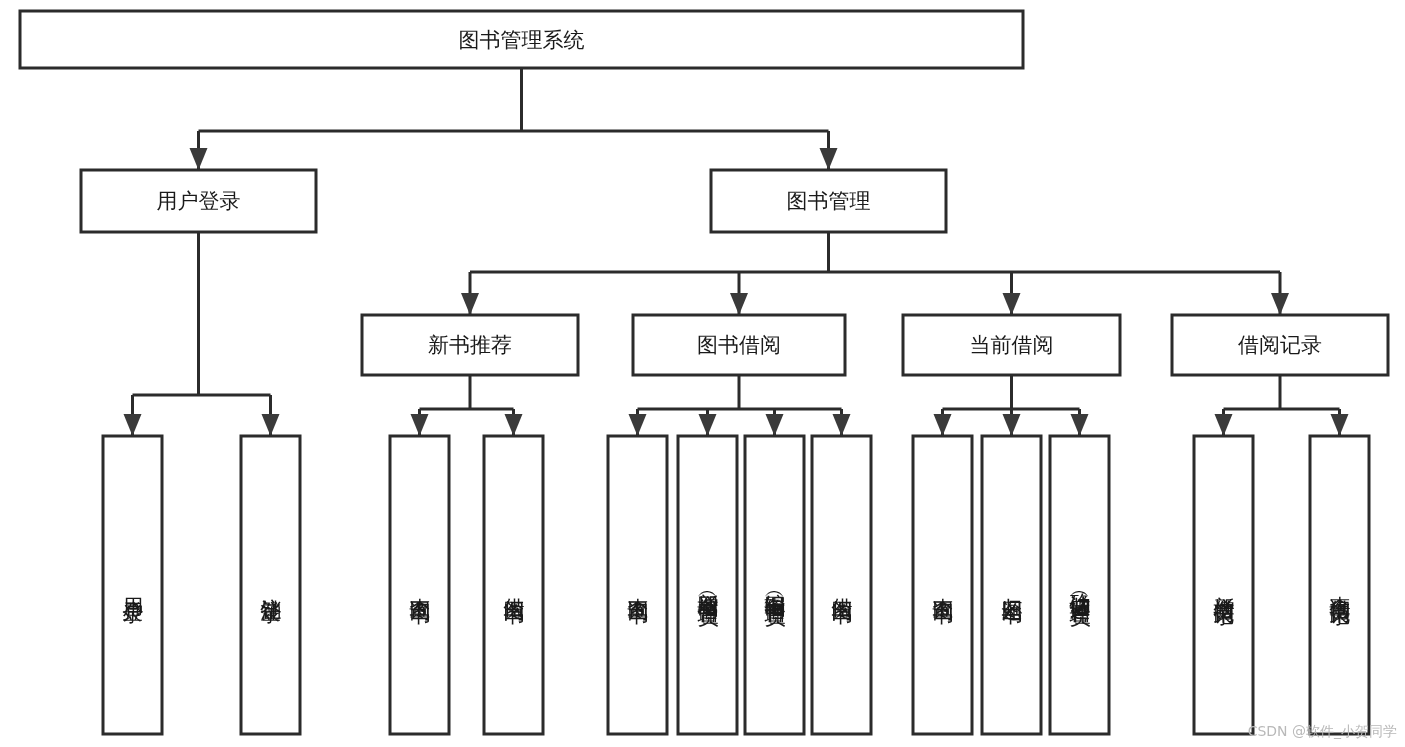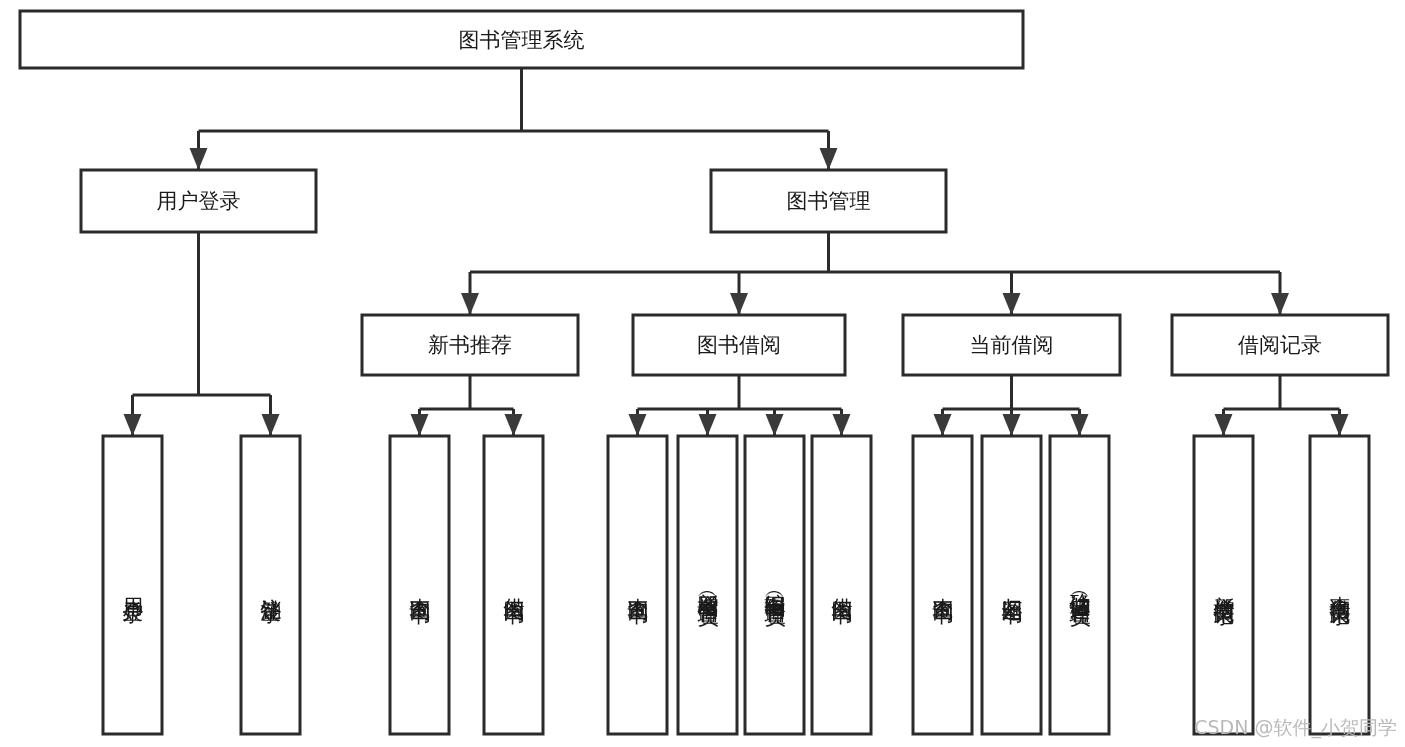--- a/index.html
+++ b/index.html
@@ -61,21 +61,21 @@
     line-height: 1.18;
     color: #1a1a1a;
     letter-spacing: 2px;
     white-space: nowrap;
   }
   .watermark {
     position: absolute;
     right: 8px;
     bottom: 6px;
     font-family: "DejaVu Sans", "Liberation Sans", sans-serif;
-    font-size: 19px;
+    font-size: 14px;
     color: #b9b9b9;
     white-space: nowrap;
     user-select: none;
   }
 </style>
 </head>
 <body>
 
 <div id="diagram-root">
 

